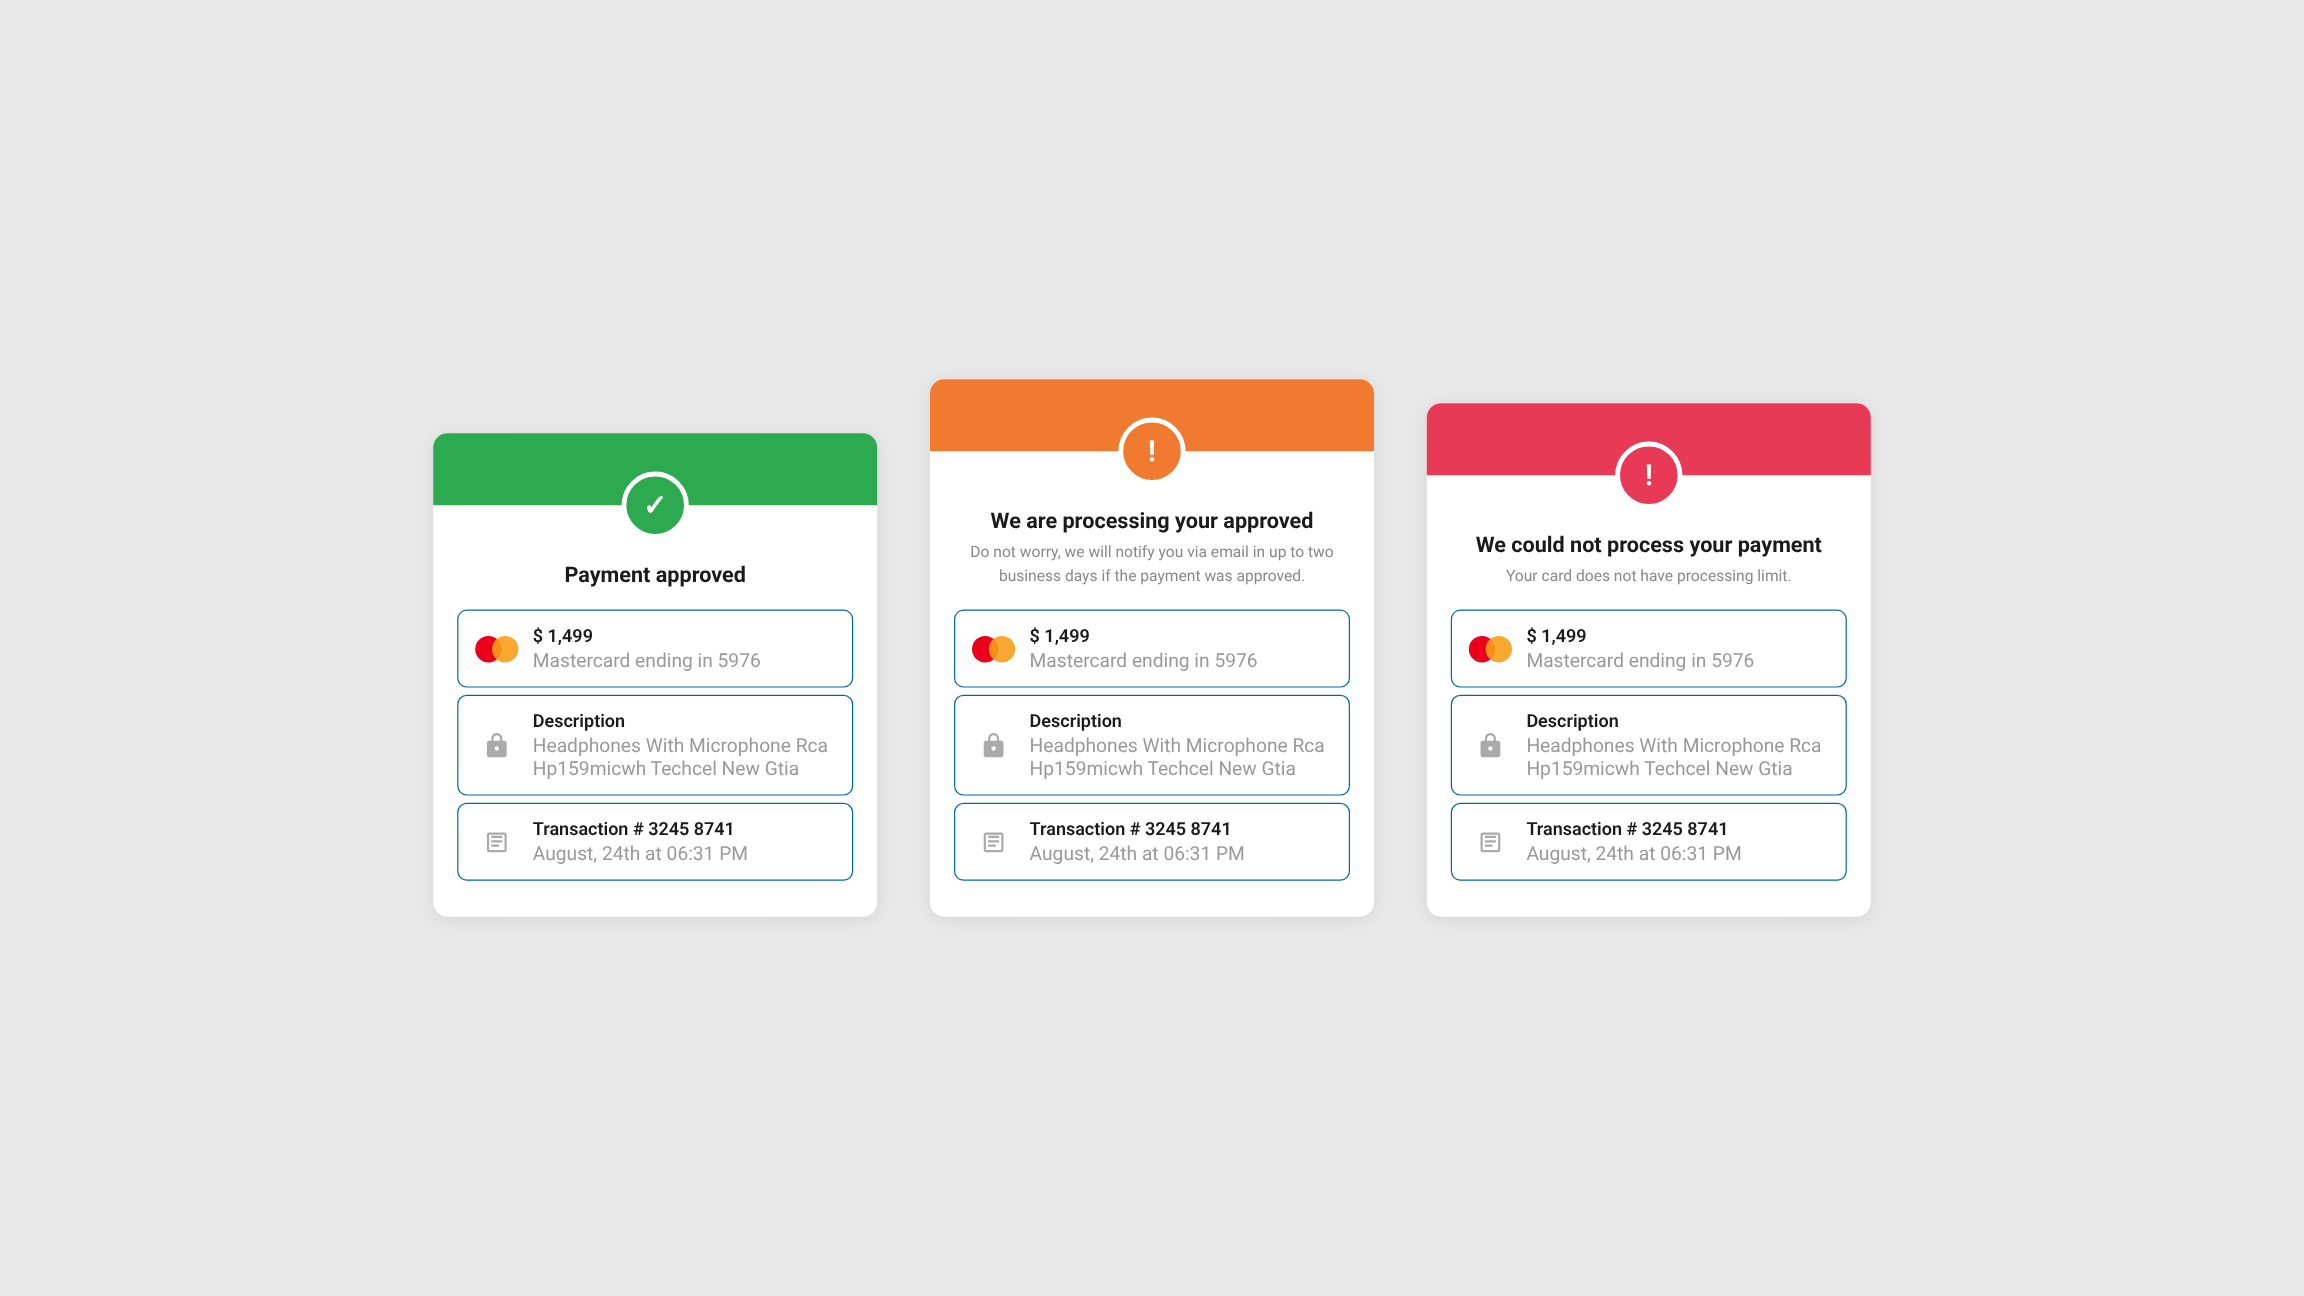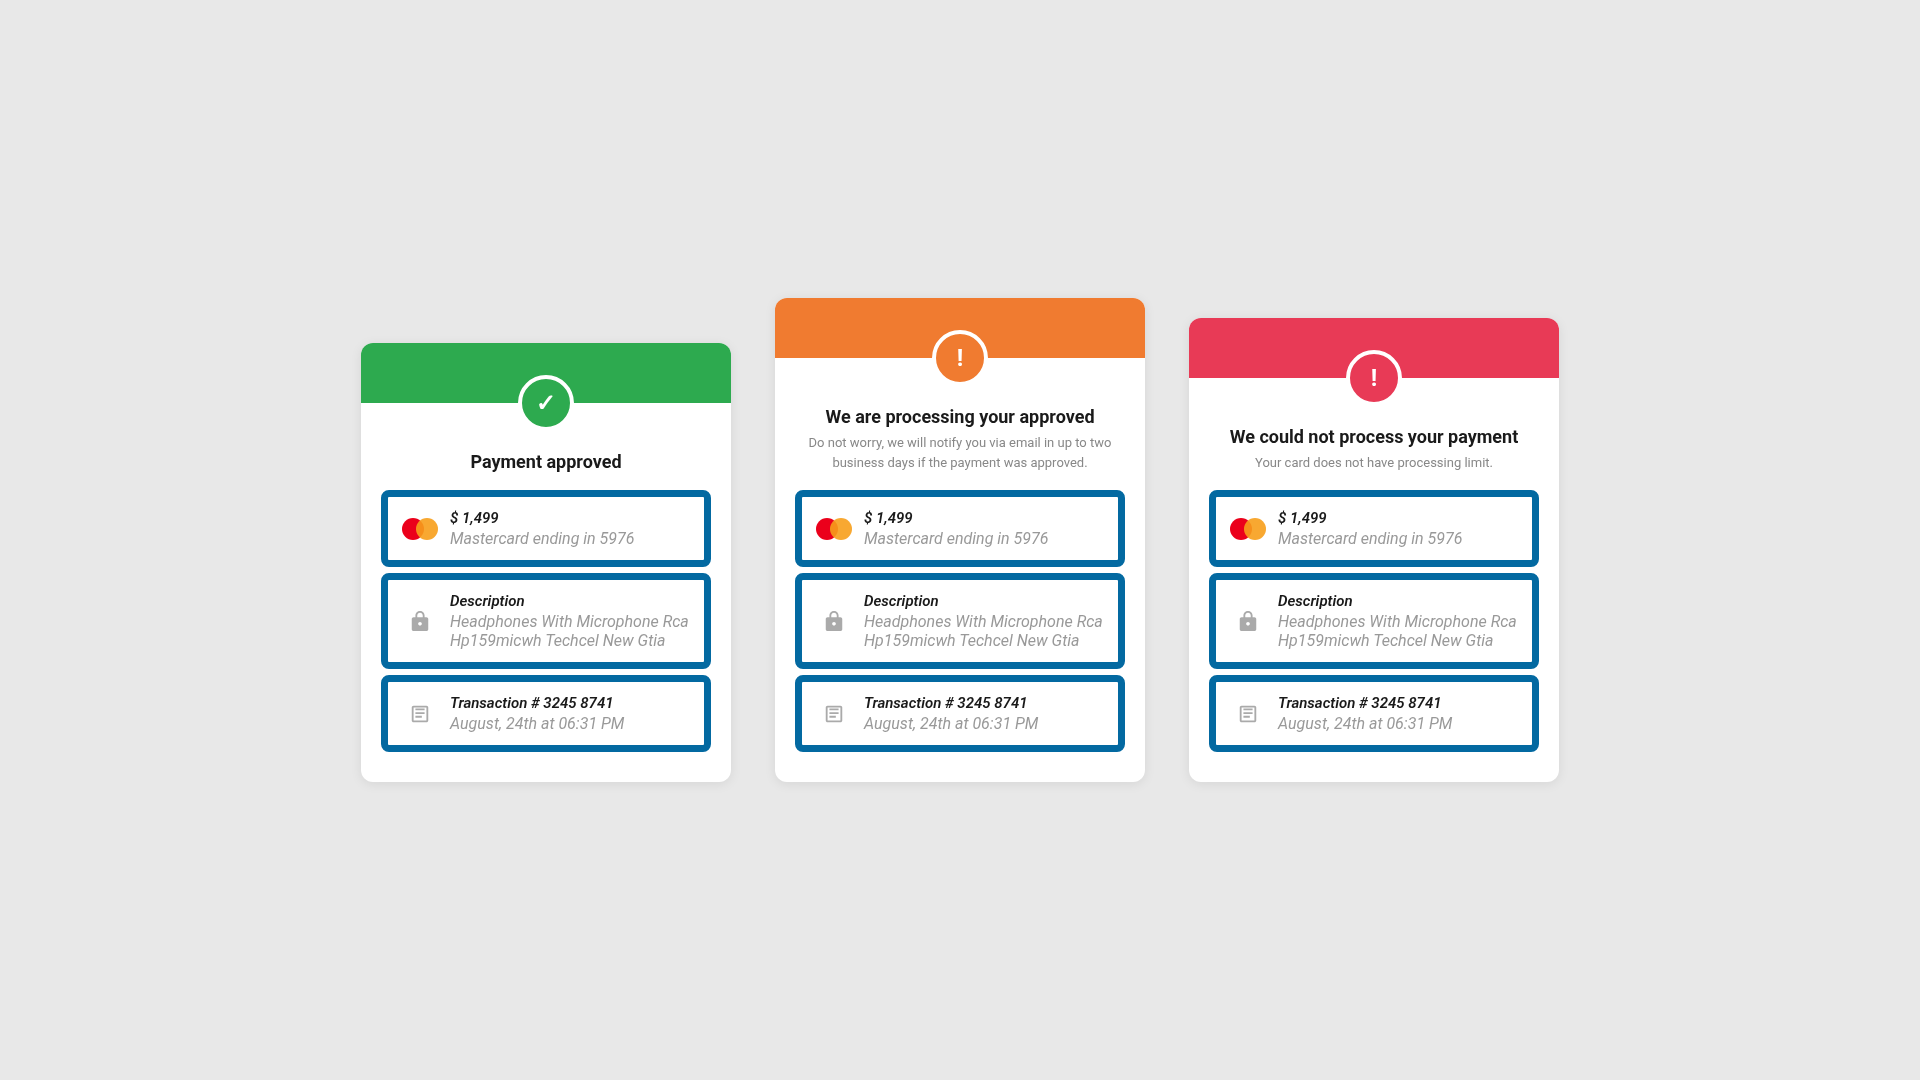--- a/index.html
+++ b/index.html
@@ -67,26 +67,25 @@
       text-align: center;
       font-size: 13px;
       color: #888;
       margin-bottom: 18px;
       line-height: 1.5;
     }
     .info-row {
       display: flex;
       align-items: center;
       background: #fff;
-      border: 7px solid #0369a1;
+      border: 1px solid #0369a1;
       border-radius: 8px;
       padding: 12px 14px;
       margin-bottom: 6px;
       gap: 12px;
-      font-style: italic;
     }
     .info-icon {
       width: 36px;
       height: 36px;
       flex-shrink: 0;
       display: flex;
       align-items: center;
       justify-content: center;
     }
     .mc-icon {

